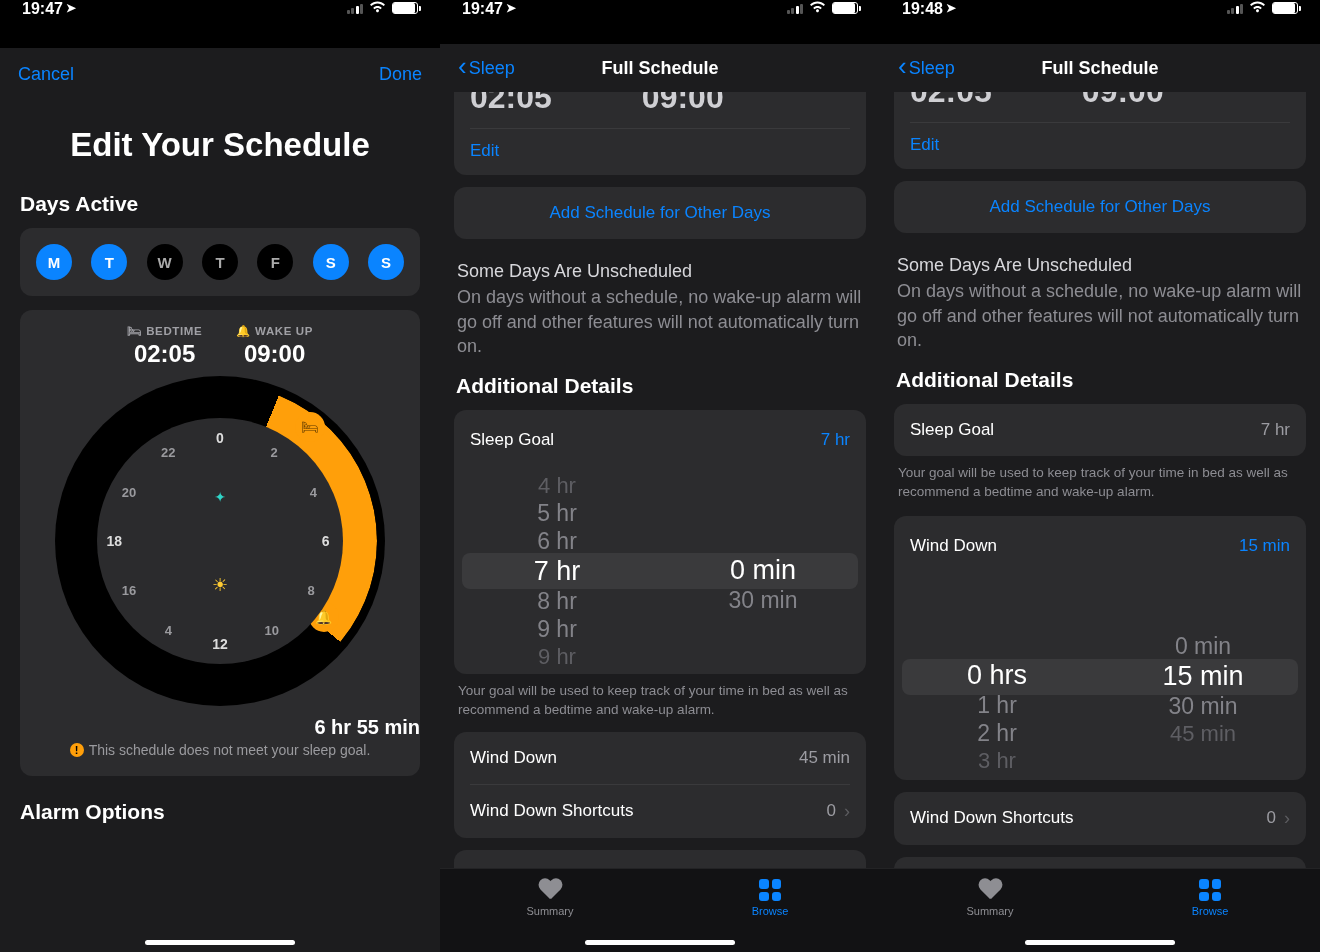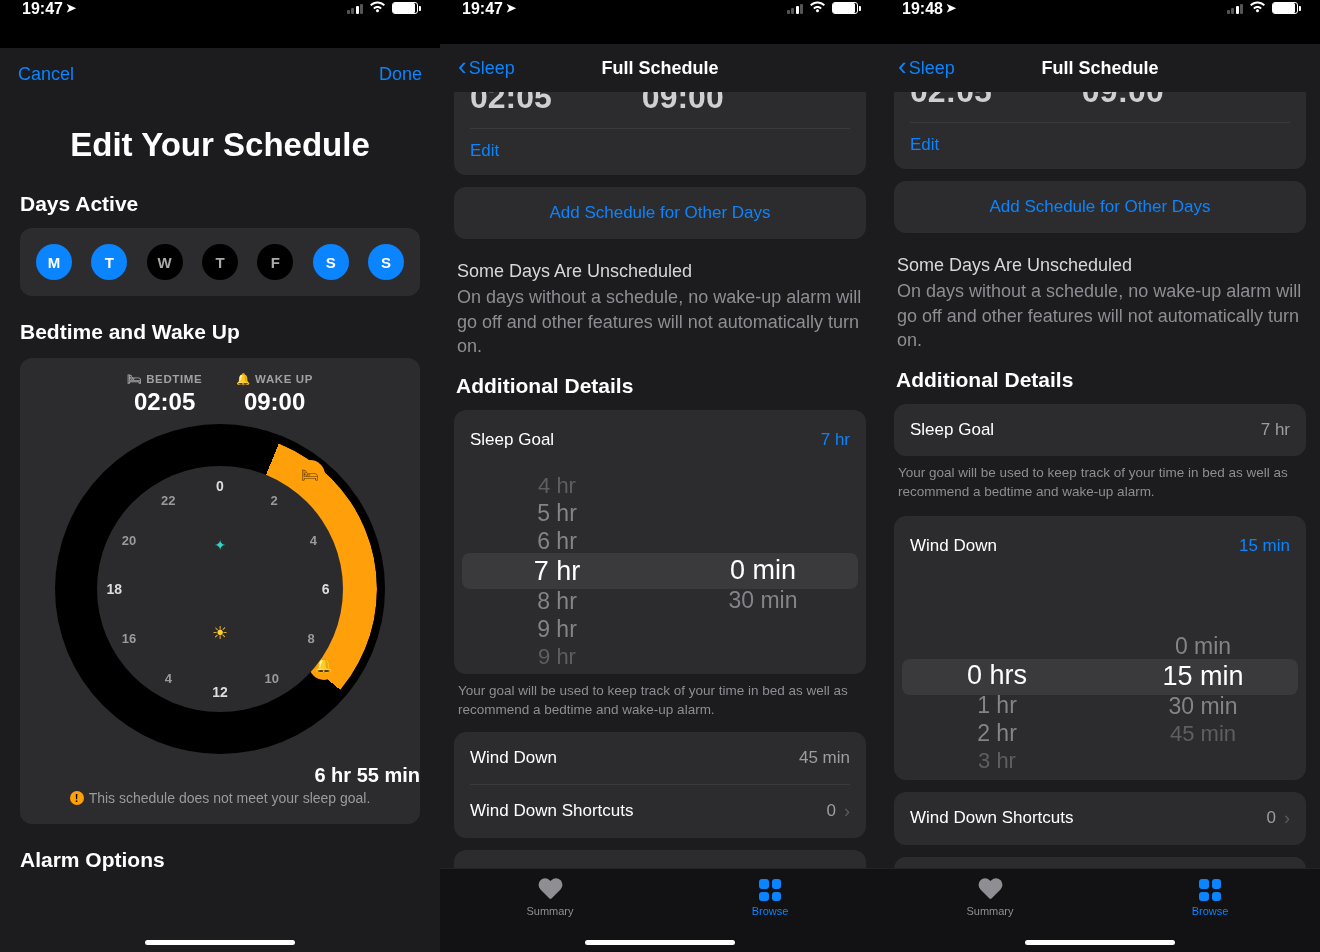--- a/index.html
+++ b/index.html
@@ -219,21 +219,20 @@
     <div class="days-card">
       <div class="day-pill on">M</div>
       <div class="day-pill on">T</div>
       <div class="day-pill">W</div>
       <div class="day-pill">T</div>
       <div class="day-pill">F</div>
       <div class="day-pill on">S</div>
       <div class="day-pill on">S</div>
     </div>
 
-    <div class="section-head tight">Bedtime and Wake Up</div>
     <div class="sleep-card">
       <div class="time-row">
         <div class="time-col">
           <div class="time-label">
               <span>🛏</span>
               <span>BEDTIME</span>
             </div>
           <div class="time-val">02:05</div>
         </div>
         <div class="time-col">

